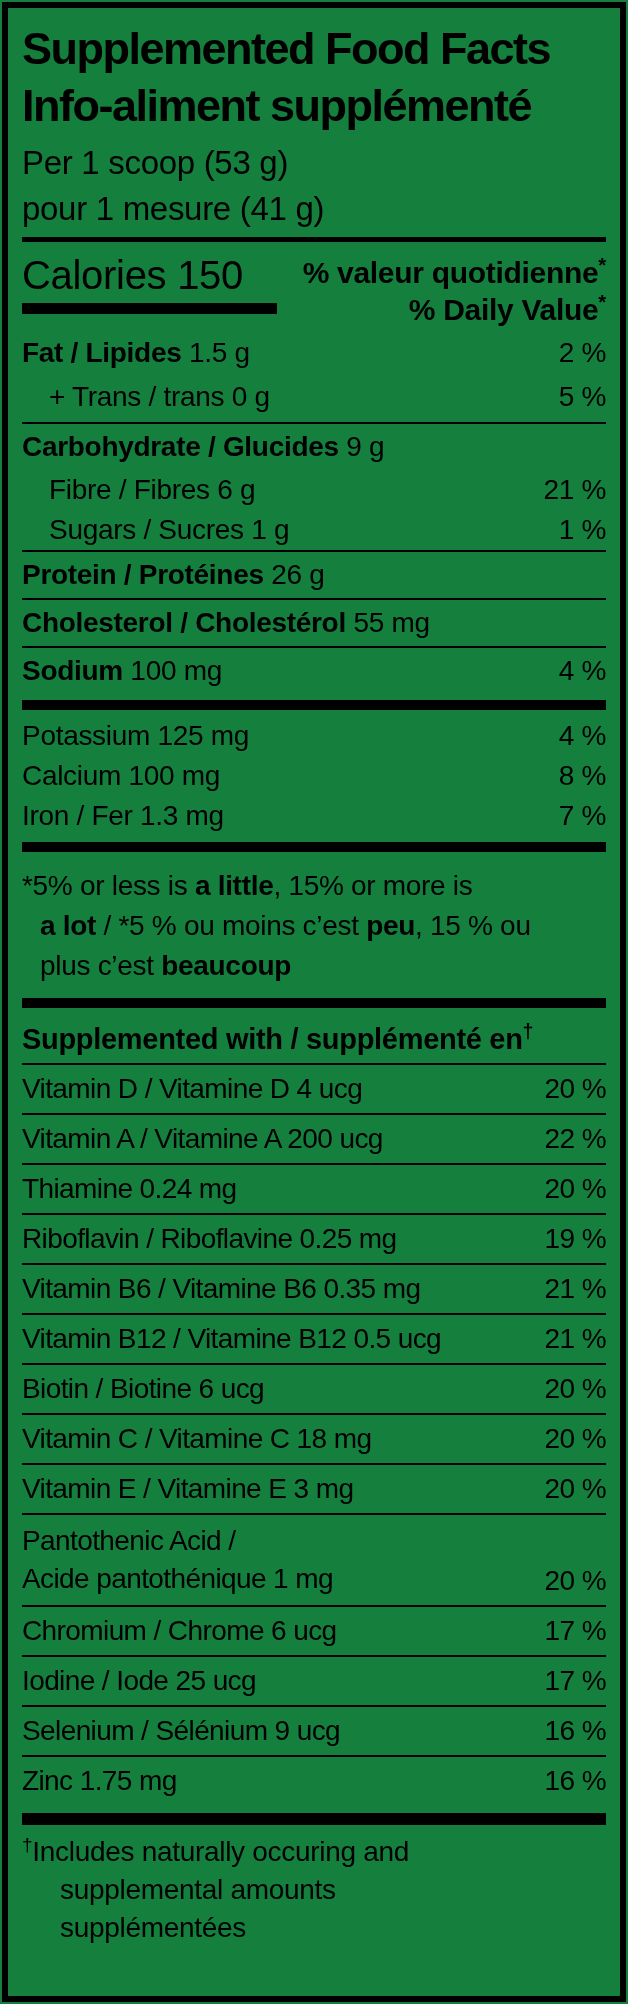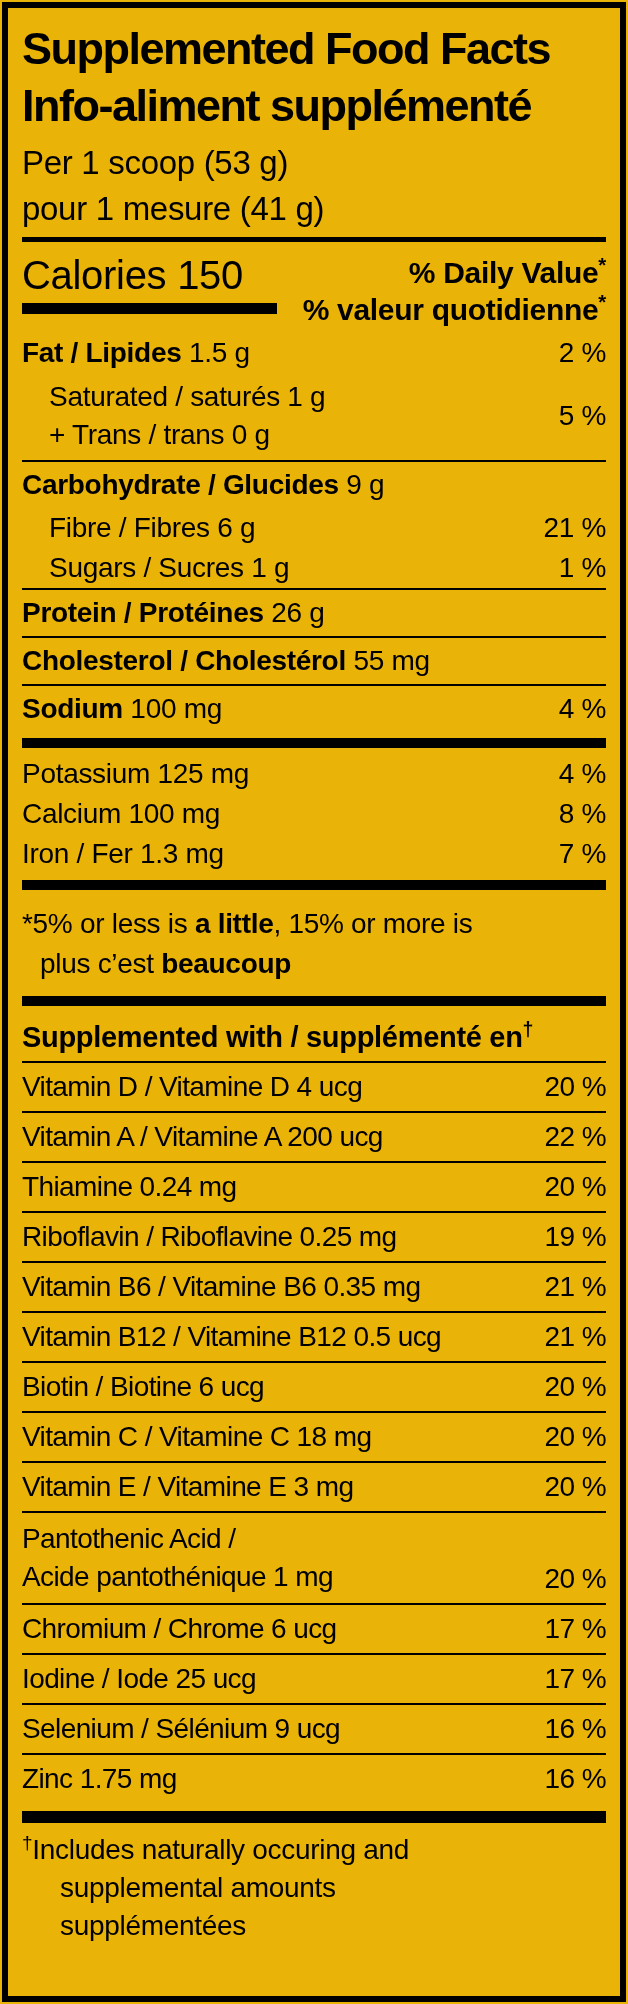--- a/index.html
+++ b/index.html
@@ -5,21 +5,21 @@
   * { margin: 0; padding: 0; box-sizing: border-box; }
   html, body { background: #ffffff; }
   body {
     font-family: "Liberation Sans", sans-serif;
     color: #000;
     width: 628px;
   }
   .label {
     width: 628px;
     height: 2004px;
-    background: #eab308;
+    background: #15803d;
     padding: 2px;
   }
   .frame {
     width: 100%;
     height: 100%;
     border: 6px solid #000;
     padding: 12px 14px 12px 14px;
     display: flex;
     flex-direction: column;
     overflow: hidden;
@@ -141,33 +141,32 @@
     <div class="serving">pour 1 mesure (41 g)</div>
 
     <div class="bar-med"></div>
 
     <div class="cal-block">
       <div class="cal-left">
         <div class="cal-text"><span>Calories</span> <span>150</span></div>
         <div class="cal-bar"></div>
       </div>
       <div class="cal-right">
+        <div><span>% valeur quotidienne</span><sup>*</sup></div>
         <div><span>% Daily Value</span><sup>*</sup></div>
-        <div><span>% valeur quotidienne</span><sup>*</sup></div>
       </div>
     </div>
 
     <div class="row">
       <span><span class="b">Fat / Lipides</span> <span>1.5 g</span></span>
       <span class="dv">2 %</span>
     </div>
 
     <div class="sat-block">
       <div class="indent">
-        <div>Saturated / saturés 1 g</div>
         <div>+ Trans / trans 0 g</div>
       </div>
       <span class="dv">5 %</span>
     </div>
 
     <div class="hr"></div>
 
     <div class="row">
       <span><span class="b">Carbohydrate / Glucides</span> <span>9 g</span></span>
     </div>
@@ -211,20 +210,21 @@
     </div>
     <div class="row tight">
       <span>Iron / Fer 1.3 mg</span>
       <span class="dv">7 %</span>
     </div>
 
     <div class="bar"></div>
 
     <div class="fnote">
       <div><span>*5% or less is </span><span class="b">a little</span><span>, 15% or more is</span></div>
+      <div class="fcont"><span class="b">a lot</span><span> / *5 % ou moins c’est </span><span class="b">peu</span><span>, 15 % ou</span></div>
       <div class="fcont"><span>plus c’est </span><span class="b">beaucoup</span></div>
     </div>
 
     <div class="bar"></div>
 
     <div class="supp-heading"><span class="b">Supplemented with / supplémenté en</span><sup class="b">†</sup></div>
 
     <div class="srow">
       <span>Vitamin D / Vitamine D 4 ucg</span>
       <span class="dv">20 %</span>

